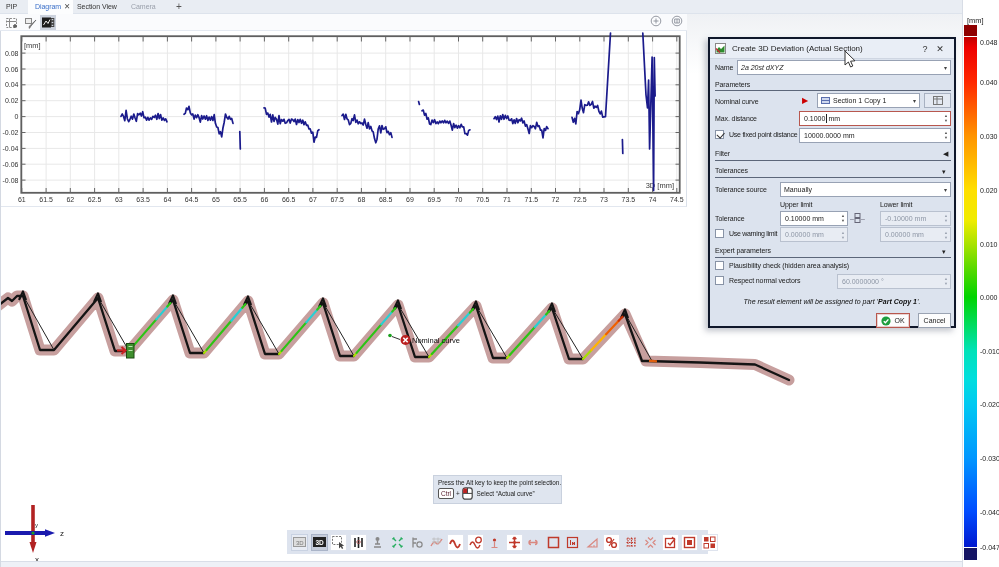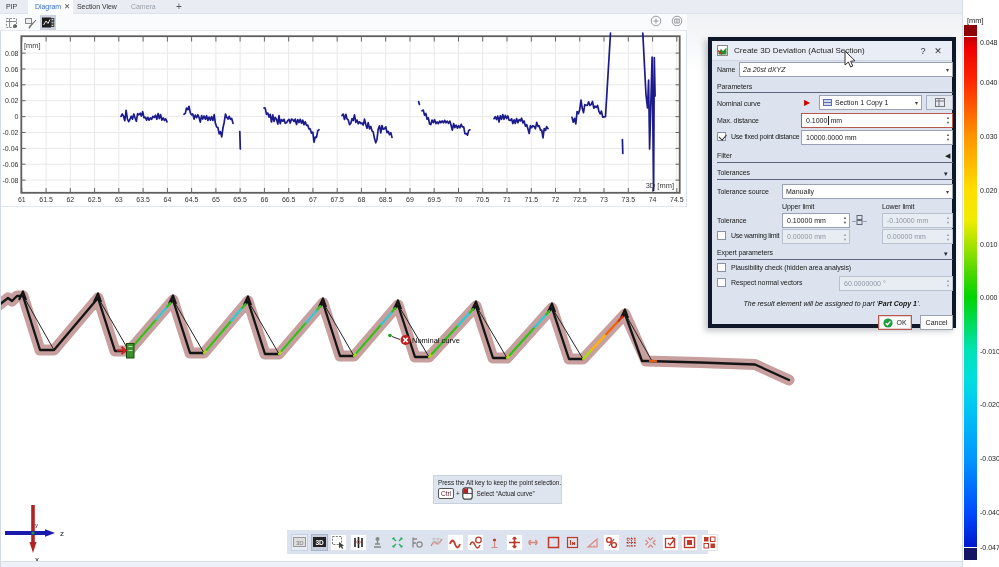--- a/index.html
+++ b/index.html
@@ -3,21 +3,21 @@
 * { margin:0; padding:0; box-sizing:border-box; }
 body { width:999px; height:567px; font-family:"Liberation Sans", sans-serif; position:relative; overflow:hidden; background:#fff; }
 .tabbar { position:absolute; left:0; top:0; width:999px; height:14px; background:#e9edf3; border-bottom:1px solid #dde3ec; font-size:7px; letter-spacing:-0.05px; color:#333; }
 .tab { position:absolute; top:0; height:14px; line-height:14px; }
 .tab.active { background:#fcfdfe; color:#3a6fc8; }
 .ptoolbar { position:absolute; left:0; top:14px; width:687px; height:17px; background:#fafbfd; border-bottom:1px solid #e4e9f1; }
 .tbi { position:absolute; top:1px; width:16px; height:15px; display:inline-flex; align-items:center; justify-content:center; }
 .tbi.pressed { background:#ccd2dd; }
 .dpanel { position:absolute; left:0; top:14px; width:687px; height:193px; background:#fff; border-right:1px solid #dbe1ea; border-bottom:1px solid #e2e7ef; }
 .r3d { position:absolute; left:687px; top:14px; width:275px; height:60px; background:linear-gradient(#eff1f4, #ffffff); }
-.dialog { position:absolute; left:708px; top:37px; width:248px; height:291px; background:#dce3ee; border:4px solid #0f172a; box-shadow:-3px 3px 6px rgba(80,90,110,0.35); font-size:7px; color:#1a1a1a; }
+.dialog { position:absolute; left:708px; top:37px; width:248px; height:291px; background:#dce3ee; border:2px solid #0f172a; box-shadow:-3px 3px 6px rgba(80,90,110,0.35); font-size:7px; color:#1a1a1a; }
 .dtitle { height:20px; display:flex; align-items:center; padding:0 6px 0 5px; background:#e9eef6; border-bottom:1px solid #cfd6e2; }
 .dtt { flex:1; font-size:8px; color:#222; }
 .dhelp { width:14px; text-align:center; color:#333; font-size:9px; }
 .dclose { width:16px; text-align:center; color:#333; font-size:9px; }
 .dialog .lab { position:absolute; font-size:7px; letter-spacing:-0.1px; white-space:nowrap; }
 .dialog .hr { position:absolute; left:5px; width:236px; border-bottom:1px solid #5c6679; }
 .dialog .arr { position:absolute; font-size:7px; color:#222; }
 .combo { position:absolute; background:#fff; border:1px solid #98a2b4; height:15px; display:inline-flex; align-items:center; padding:0 3px; font-size:7px; white-space:nowrap; }
 .caret { margin-left:auto; font-size:6px; color:#444; padding-left:4px; }
 .input { position:absolute; background:#fff; border:1px solid #98a2b4; height:15px; display:inline-flex; align-items:center; padding:0 0 0 4px; font-size:7px; white-space:nowrap; }

